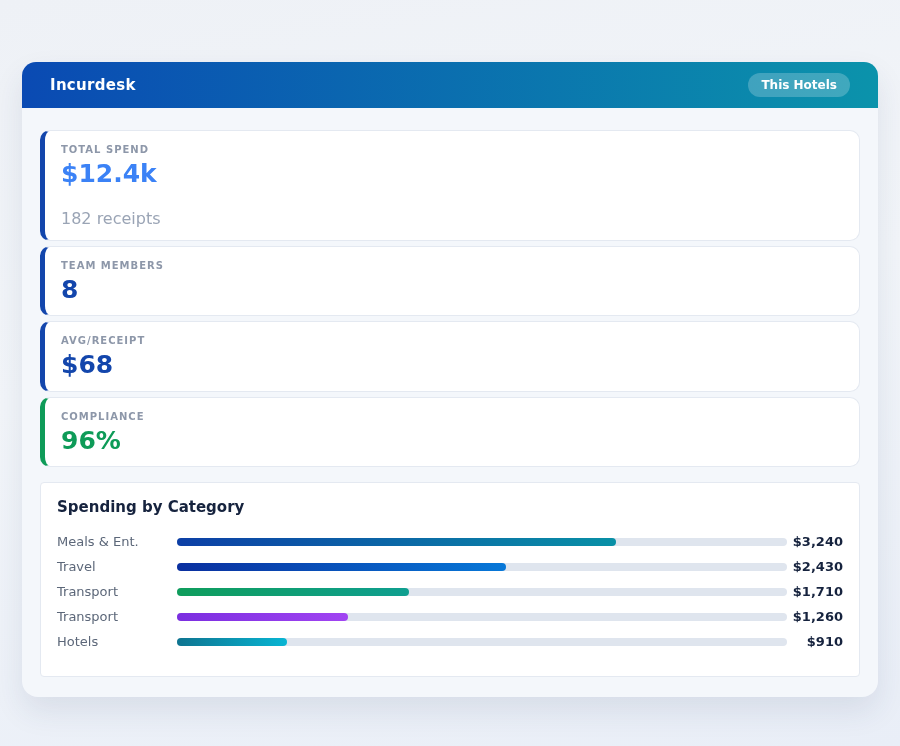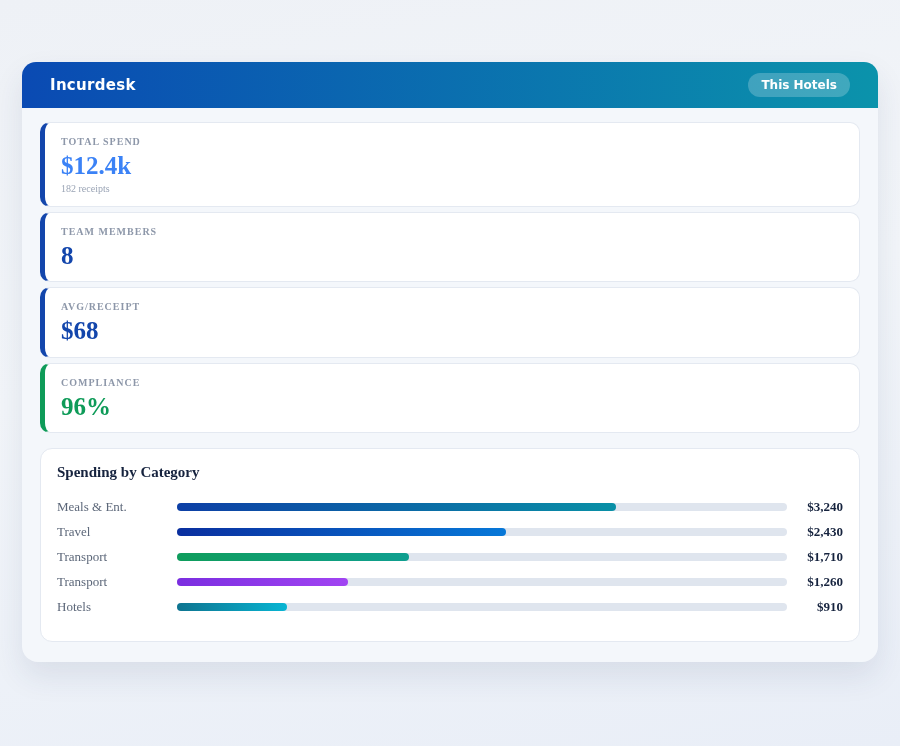--- a/index.html
+++ b/index.html
@@ -36,21 +36,21 @@
     background: rgba(255,255,255,0.22);
     color: #ffffff;
     font-size: 12px;
     font-weight: bold;
     padding: 5px 13px;
     border-radius: 999px;
     border: none;
     cursor: pointer;
     font-family: inherit;
   }
-  .content { padding: 14px 18px 20px 18px; font-family: Liberation Serif, serif; }
+  .content { padding: 22px 18px 20px 18px; }
 
   .stat-card {
     background: #ffffff;
     border: 1px solid #e4e9f1;
     border-left: 5px solid #1346ac;
     border-radius: 10px;
     padding: 13px 16px 12px 16px;
     margin-bottom: 5px;
   }
   .stat-label {
@@ -60,30 +60,30 @@
     letter-spacing: 1px;
   }
   .stat-value {
     font-size: 25px;
     font-weight: bold;
     color: #1346ac;
     margin-top: 5px;
     line-height: 1.1;
   }
   .stat-sub {
-    font-size: 10px;
+    font-size: 16px;
     color: #9aa4b5;
-    margin-top: 3px;
+    margin-top: 21px;
   }
 
   .chart-card {
     margin-top: 15px;
     background: #ffffff;
     border: 1px solid #e4e9f1;
-    border-radius: 12px;
+    border-radius: 4px;
     padding: 15px 16px 22px 16px;
   }
   .chart-title {
     font-size: 15px;
     font-weight: bold;
     color: #16233e;
     margin-bottom: 13px;
   }
   .chart-row {
     display: grid;

